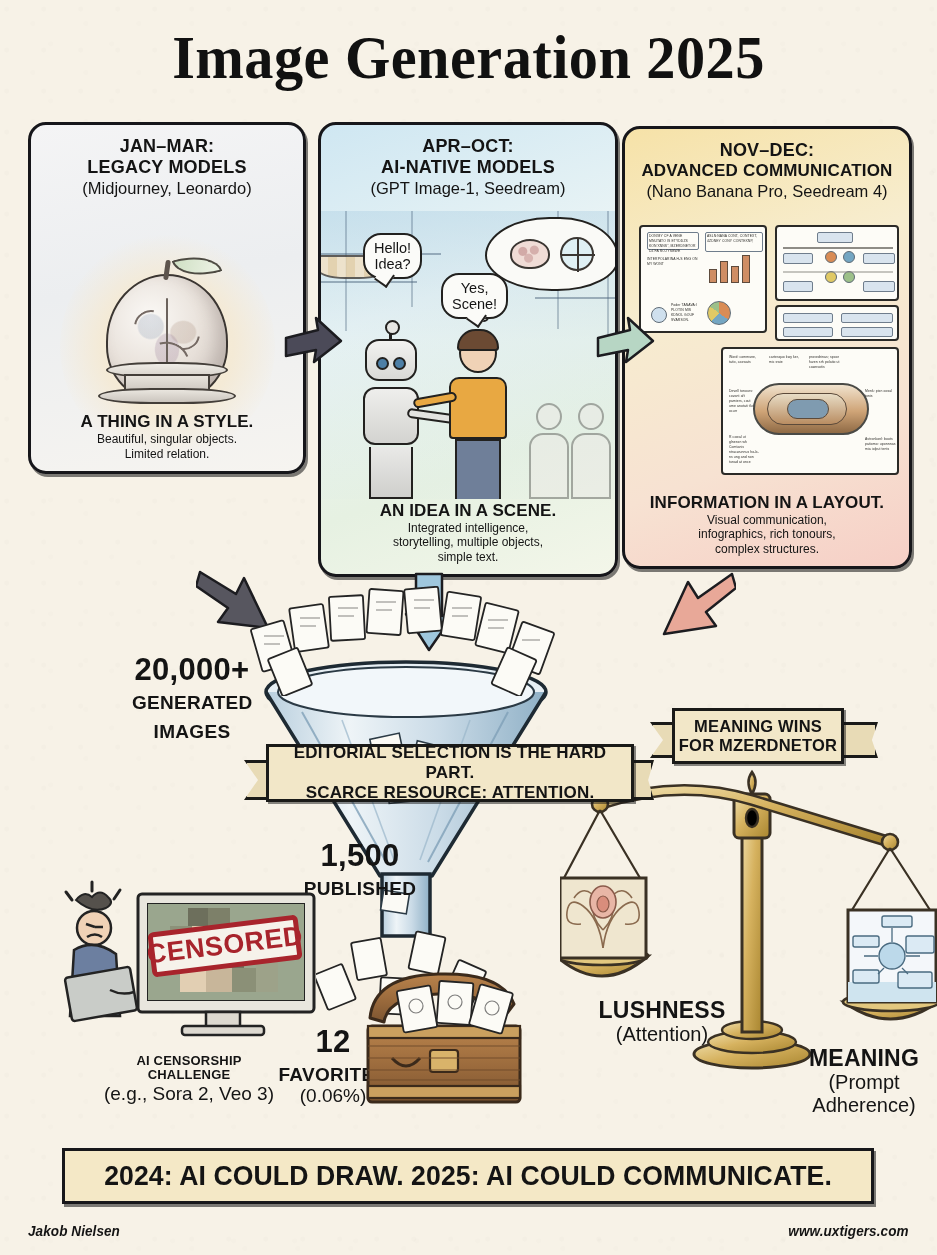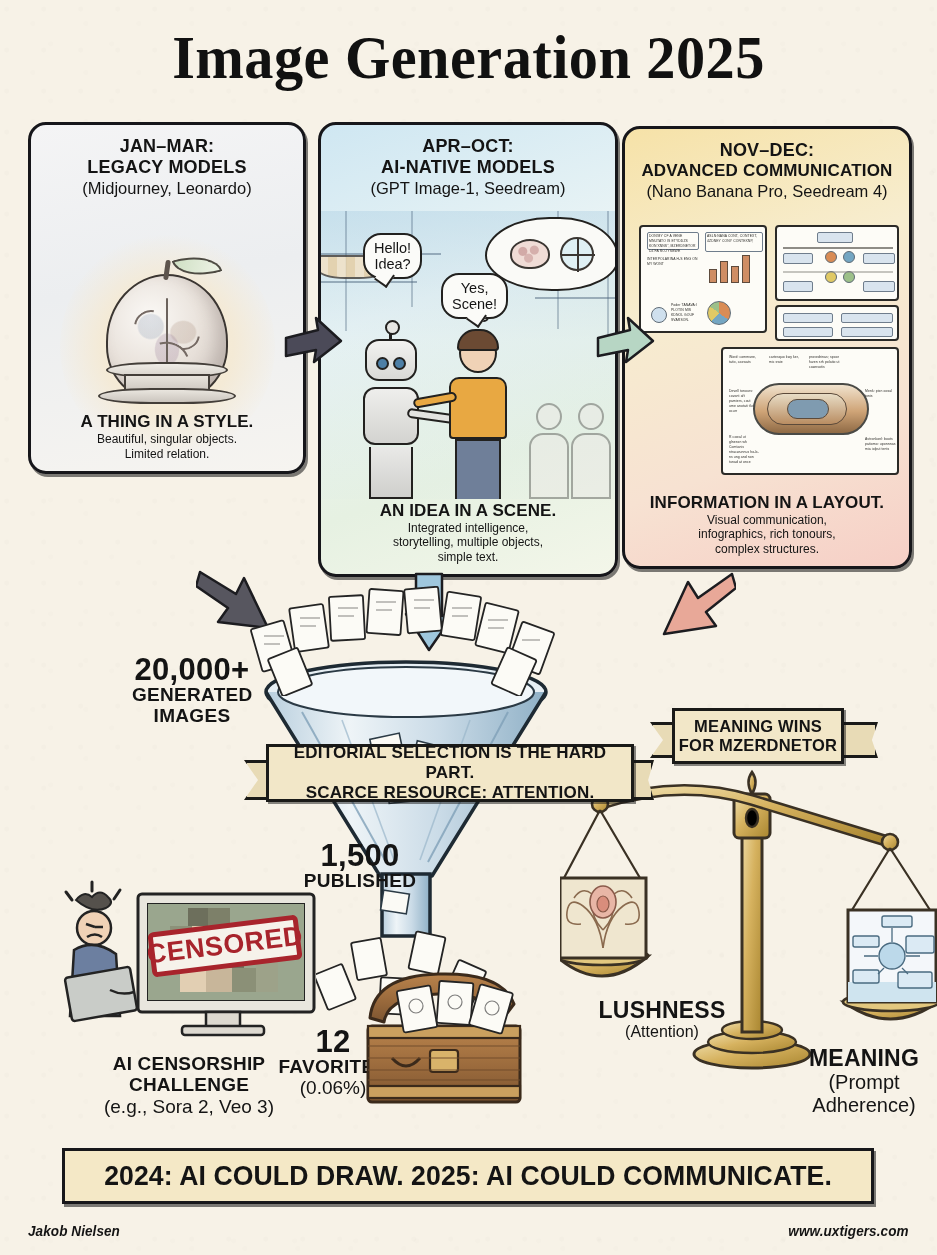--- a/index.html
+++ b/index.html
@@ -213,37 +213,37 @@
   .nodecircle{ position:absolute; border-radius:50%; border:1.5px solid #5f6b76;}
   .tinytext{ position:absolute; font-size:3.4px; color:#2b2a27; line-height:1.45; letter-spacing:.1px;
     font-family:"Liberation Sans", sans-serif; word-break:break-word; }
 
   
   .arrow{ position:absolute; }
 
   
   .stat{ position:absolute; text-align:center; }
   .stat .big{ font-weight:800; font-size:31px; letter-spacing:.3px; line-height:1;text-align:center; }
-  .stat .sm{ font-weight:800; font-size:19px; letter-spacing:.3px; line-height:1.08;}
+  .stat .sm{ font-weight:800; font-size:19px; letter-spacing:.3px; line-height:1.08;margin-top:8px;}
   .stat .pct{ font-weight:400; font-size:19px; line-height:1.1;}
 
   .banner{
     position:absolute; background:#f2e7c8; border:3px solid #1a1a18;
     box-shadow: 2px 2px 0 rgba(20,20,20,.5);
     display:flex; flex-direction:column; align-items:center; justify-content:center;
     text-align:center; z-index:9;
   }
   .banner .bl{ font-weight:800; letter-spacing:.2px; }
   .ribbon-tail{
     position:absolute; background:#e8dbb6; border:3px solid #1a1a18; z-index:8;
   }
 
   
   .lab{ position:absolute; text-align:center; }
-  .lab .t{ font-weight:800; font-size:19px; letter-spacing:.2px; line-height:1.1;}
+  .lab .t{ font-weight:800; font-size:13px; letter-spacing:.2px; line-height:1.1;}
   .lab .s{ font-weight:400; font-size:19px; line-height:1.12;}
 
   
   #footer-banner{
     position:absolute; left:62px; top:1148px; width:812px; height:56px;
     background:#f4e8c6; border:3.5px solid #17171a;
     box-shadow: 2px 3px 0 rgba(20,20,20,.55);
     display:flex; align-items:center; justify-content:center;
   }
   #footer-banner .txt{
@@ -676,21 +676,21 @@
 
 <div class="ribbon-tail" style="left:650px;top:722px;width:36px;height:36px;clip-path:polygon(0 0,100% 0,100% 100%,0 100%,13px 50%);"></div>
 <div class="ribbon-tail" style="left:840px;top:722px;width:38px;height:36px;clip-path:polygon(0 0,100% 0,84% 50%,100% 100%,0 100%);"></div>
 <div class="banner" id="meaning-banner" style="left:672px;top:708px;width:172px;height:56px;">
   <div class="bl" style="font-size:16.5px">MEANING WINS</div>
   <div class="bl" style="font-size:16.5px">FOR MZERDNETOR</div>
 </div>
 
 <div class="lab" style="left:572px;top:998px;width:180px;">
   <div class="t" style="font-size:23px">LUSHNESS</div>
-  <div class="s" style="font-size:16px">(Attention)</div>
+  <div class="s" style="font-size:20px">(Attention)</div>
 </div>
 
 <div class="lab" style="left:784px;top:1046px;width:160px;">
   <div class="t" style="font-size:23px">MEANING</div>
   <div class="s" style="font-size:20px">(Prompt</div>
   <div class="s" style="font-size:20px">Adherence)</div>
 </div>
 
 <div id="footer-banner">
   <div class="txt">2024: AI COULD DRAW. 2025: AI COULD COMMUNICATE.</div>

